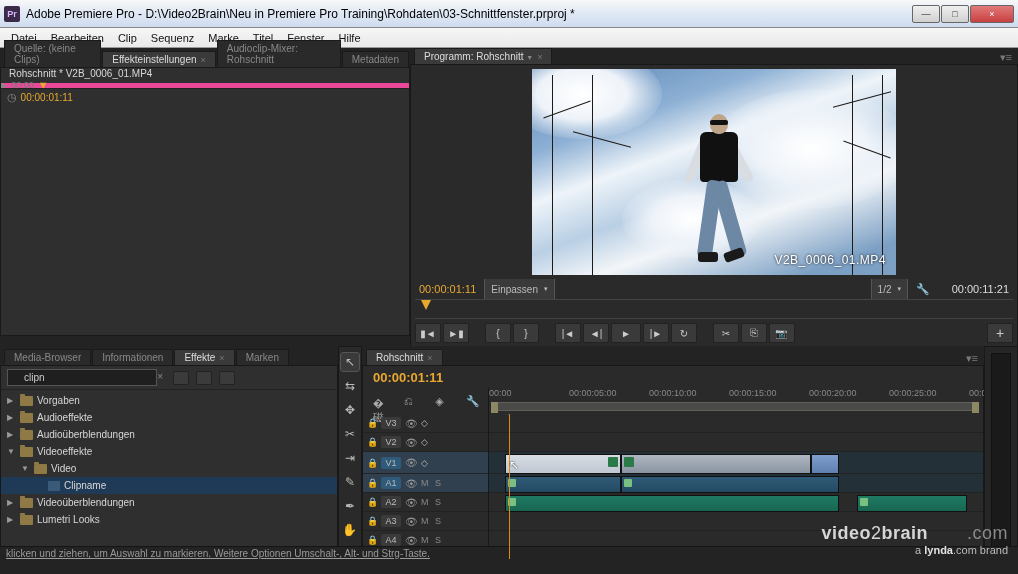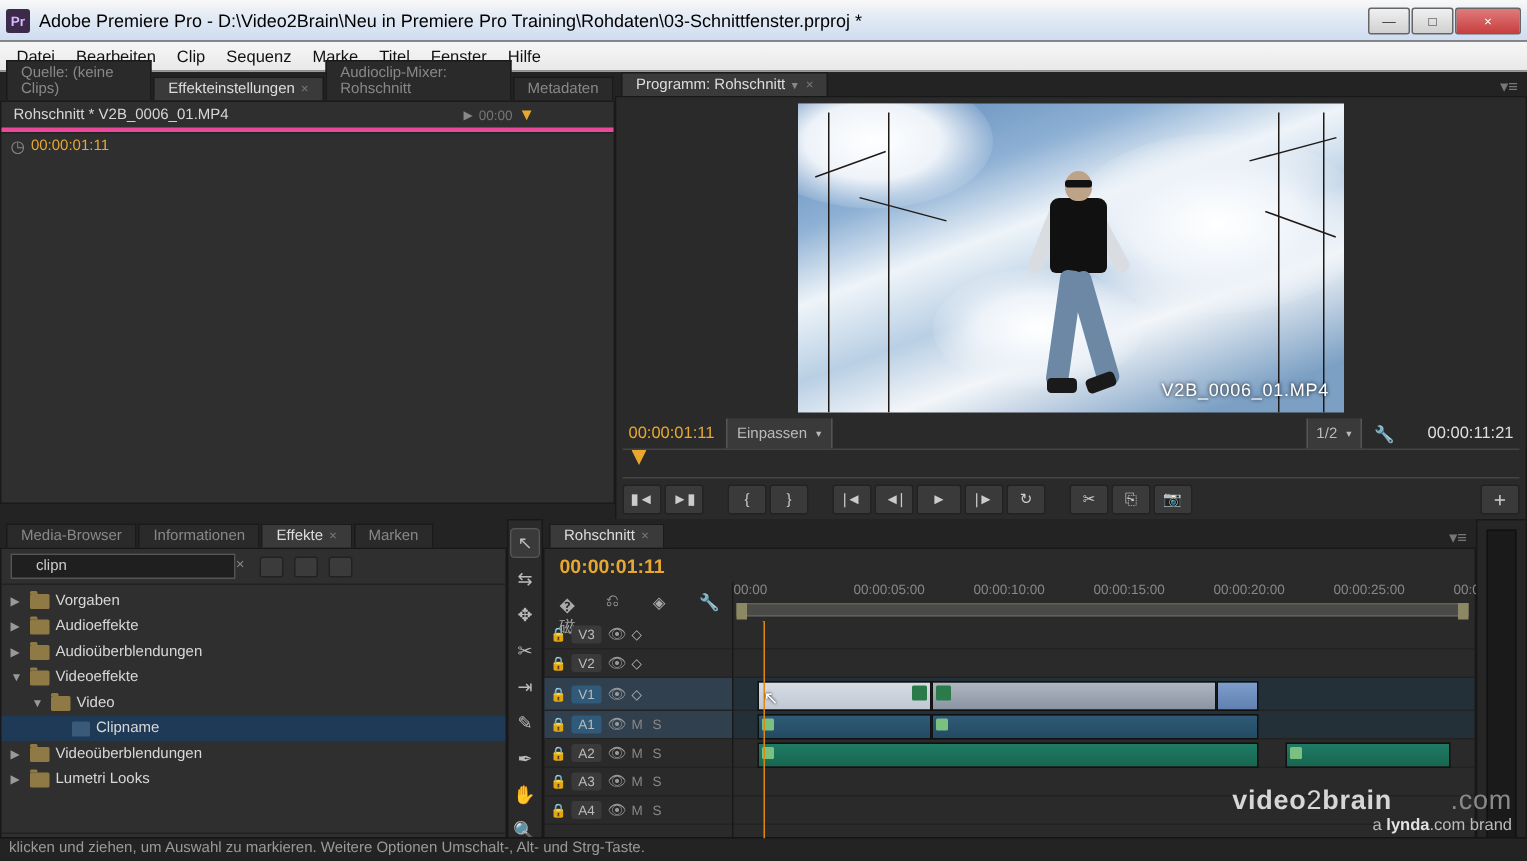--- a/index.html
+++ b/index.html
@@ -31,21 +31,21 @@
 .right-top { flex:1; display:flex; flex-direction:column; }
 
 .bottom-row { position:absolute; top:298px; left:0; right:0; bottom:0; display:flex; }
 .effects-col { width:338px; display:flex; flex-direction:column; }
 .tools-col { width:24px; background:#2a2a2a; border:1px solid #181818; display:flex; flex-direction:column; align-items:center; padding-top:6px; gap:6px; }
 .timeline-col { flex:1; display:flex; flex-direction:column; min-width:0; }
 .meters-col { width:34px; background:#262626; border:1px solid #181818; position:relative; }
 
 
 .fxctrl-body { flex:1; background:#2f2f2f; border:1px solid #1a1a1a; display:flex; flex-direction:column; position:relative; }
-.fxctrl-head { height:20px; display:flex; align-items:center; border-bottom:3px solid #ec4899; }
+.fxctrl-head { height:20px; display:flex; border-bottom:5px solid #ec4899;flex-direction:column; }
 .fxctrl-head .clipname { flex:1; padding-left:8px; color:#d7d7d7; font-size:10px; }
 .fxctrl-head .tc-area { width:100px; display:flex; align-items:center; gap:4px; }
 .tc-slot { font-size:9px; color:#777; }
 .play-head-top { color:#e8a830; font-size:11px; }
 .fxctrl-bottom { height:18px; border-top:1px solid #222; display:flex; align-items:center; padding:0 6px; }
 .fxctrl-bottom .tc { color:#e8a830; font-size:10px; }
 
 
 .prog-body { flex:1; background:#2a2a2a; border:1px solid #181818; display:flex; flex-direction:column; }
 .video-area { flex:1; display:flex; align-items:center; justify-content:center; background:#2a2a2a; position:relative; padding:4px; }
@@ -144,21 +144,21 @@
 .cursor { position:absolute; top:44px; left:20px; width:12px; height:16px; z-index:6; color:#fff; font-size:12px; text-shadow:0 0 2px #000; }
 .tl-foot { height:14px; background:#262626; border-top:1px solid #181818; display:flex; }
 .tl-foot .zoom { width:126px; }
 .tl-foot .hscroll { flex:1; background:#303030; position:relative; }
 .tl-foot .hscroll .thumb { position:absolute; left:0; top:1px; bottom:1px; width:28%; background:#4a4a4a; border-radius:6px; }
 
 
 .meters-col .track { position:absolute; left:6px; right:6px; top:6px; bottom:10px; background:#1a1a1a; border:1px solid #111; }
 
 
-.statusbar { position:absolute; left:0; right:0; bottom:0; height:16px; background:#232323; color:#9a9a9a; font-size:10px; padding:1px 6px; border-top:1px solid #151515; }
+.statusbar { position:absolute; left:0; right:0; bottom:0; height:28px; background:#232323; color:#9a9a9a; font-size:10px; padding:1px 6px; border-top:1px solid #151515;text-decoration:underline; }
 
 
 .watermark { position:absolute; right:10px; bottom:18px; text-align:right; color:#d6d6d6; font-family:Arial,sans-serif; z-index:20; pointer-events:none; }
 .watermark .l1 { font-size:18px; letter-spacing:0.5px; }
 .watermark .l1 b { font-weight:bold; }
 .watermark .l1 .dim { color:#8a8a8a;margin-left:39px; }
 .watermark .l2 { font-size:11px; color:#bcbcbc; }
 .watermark .l2 b { font-weight:bold; color:#e2e2e2; }
 </style>
 </head>

